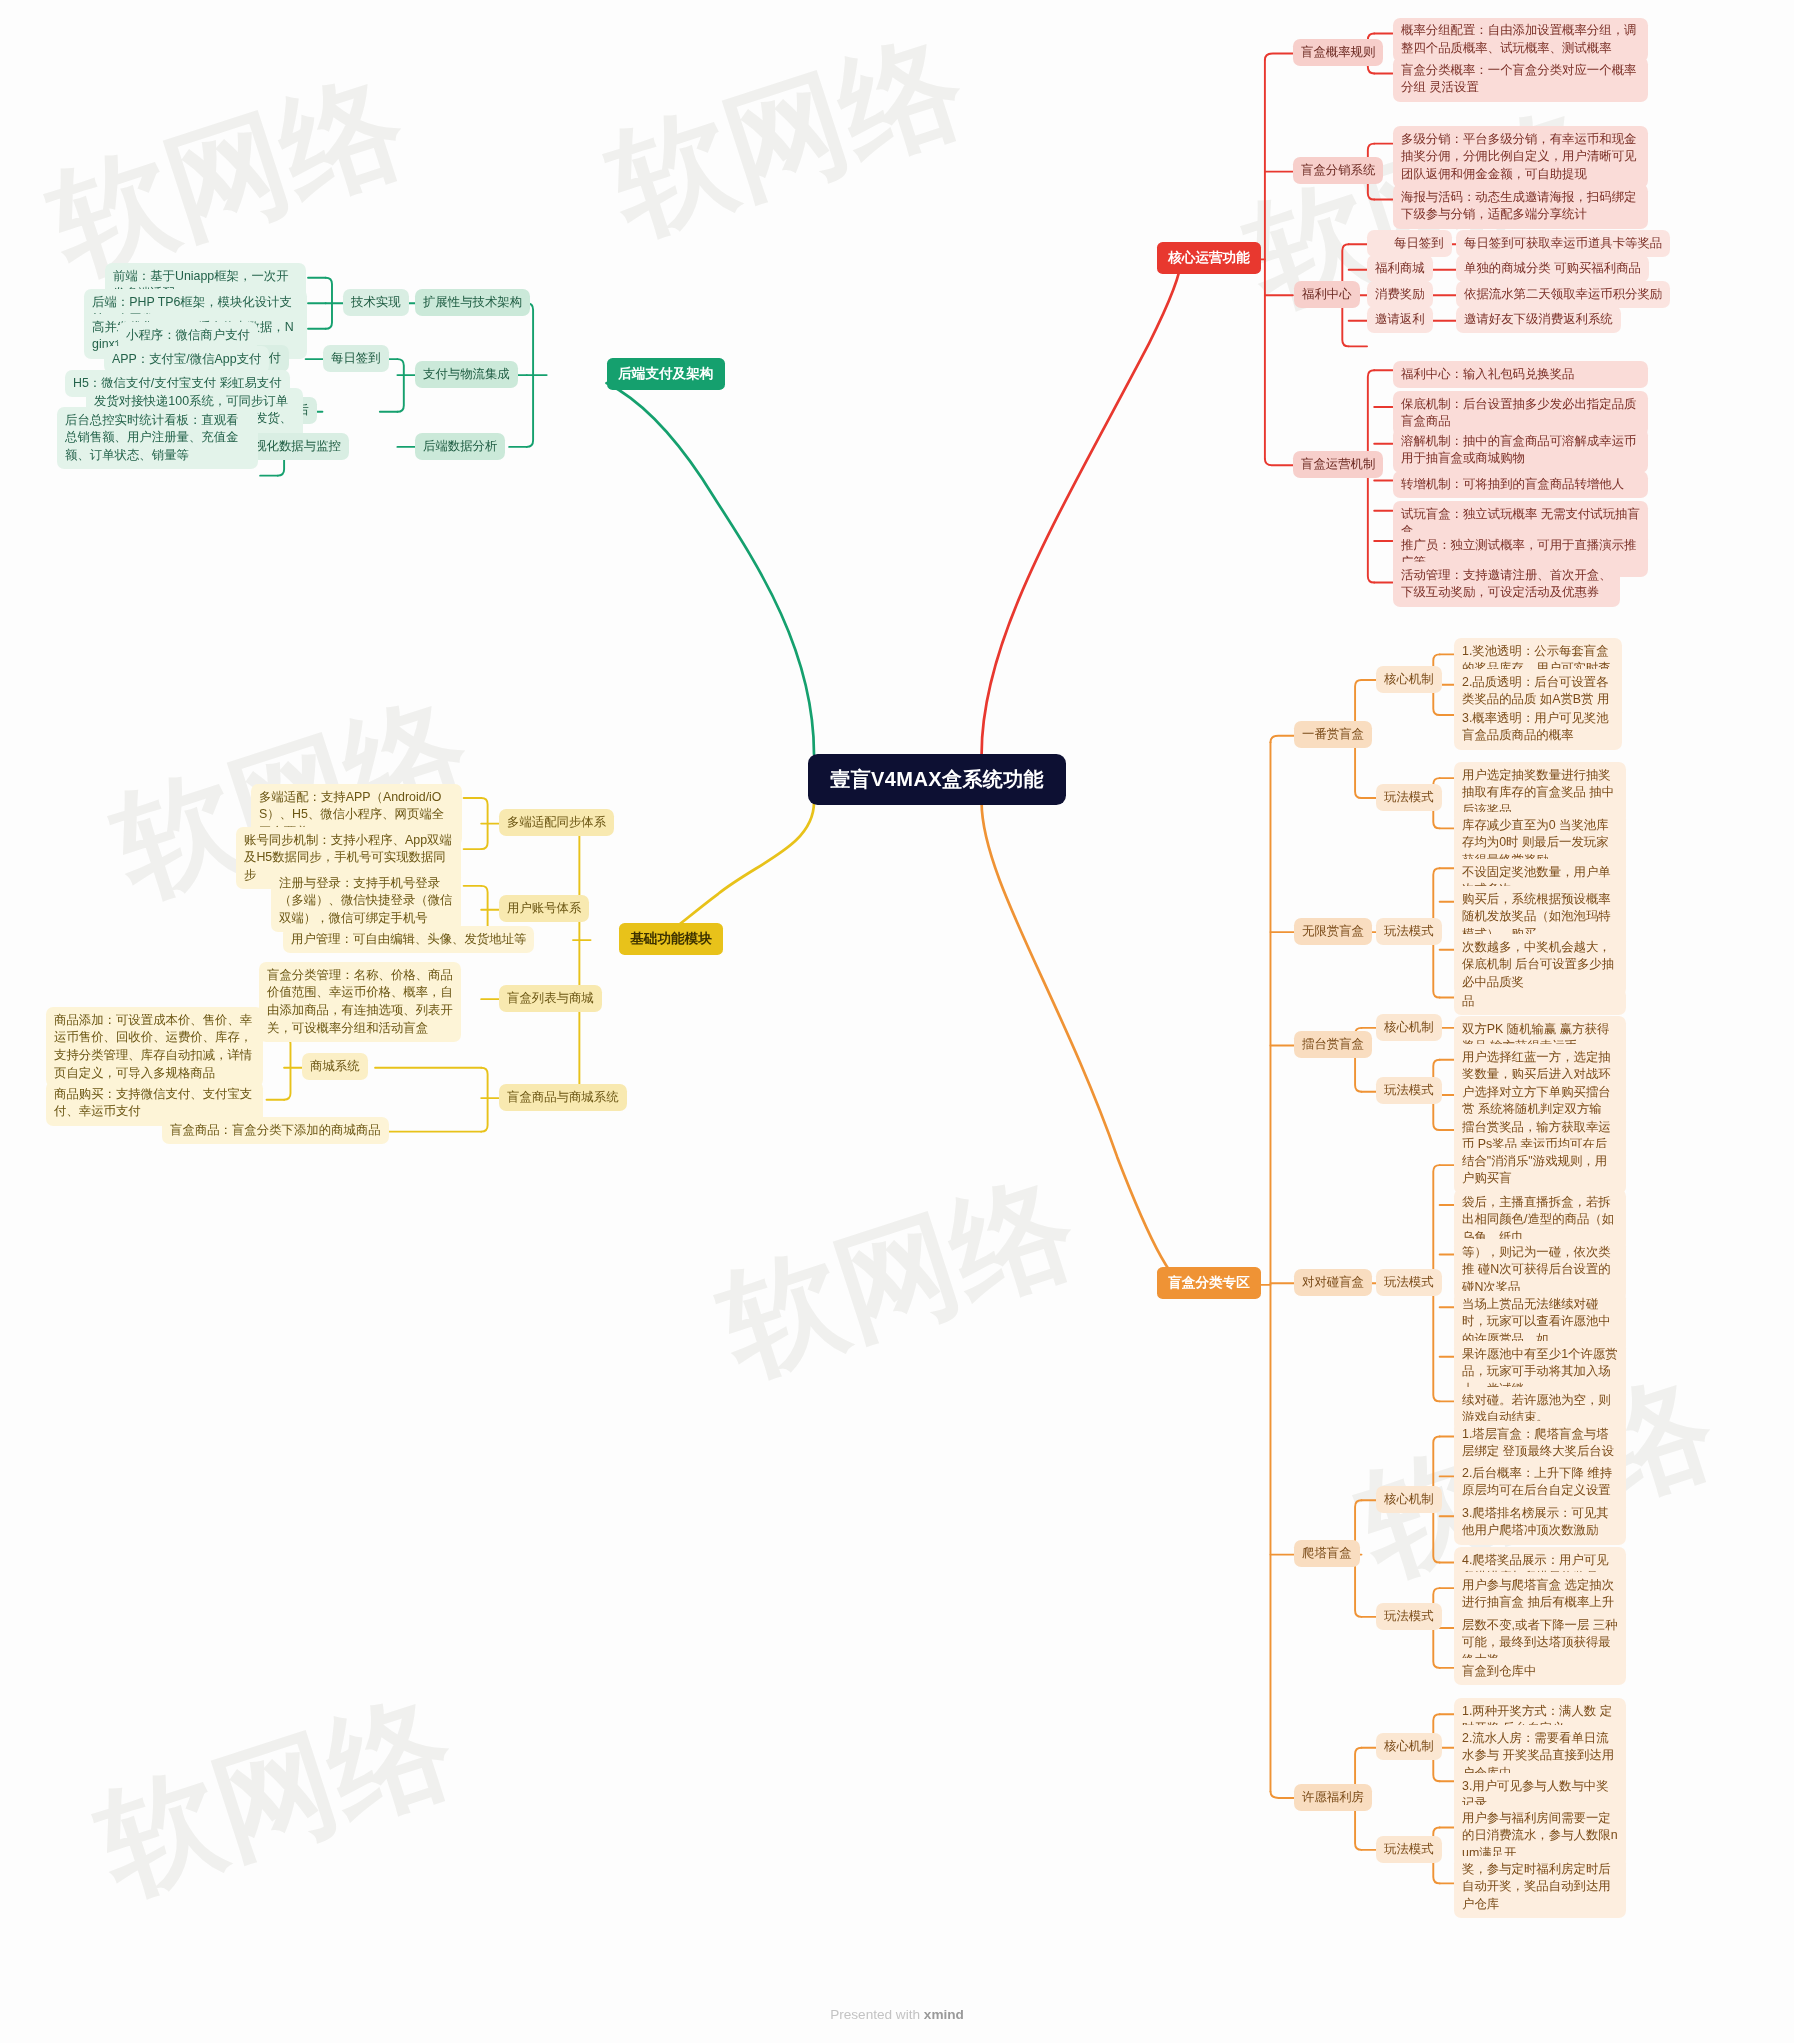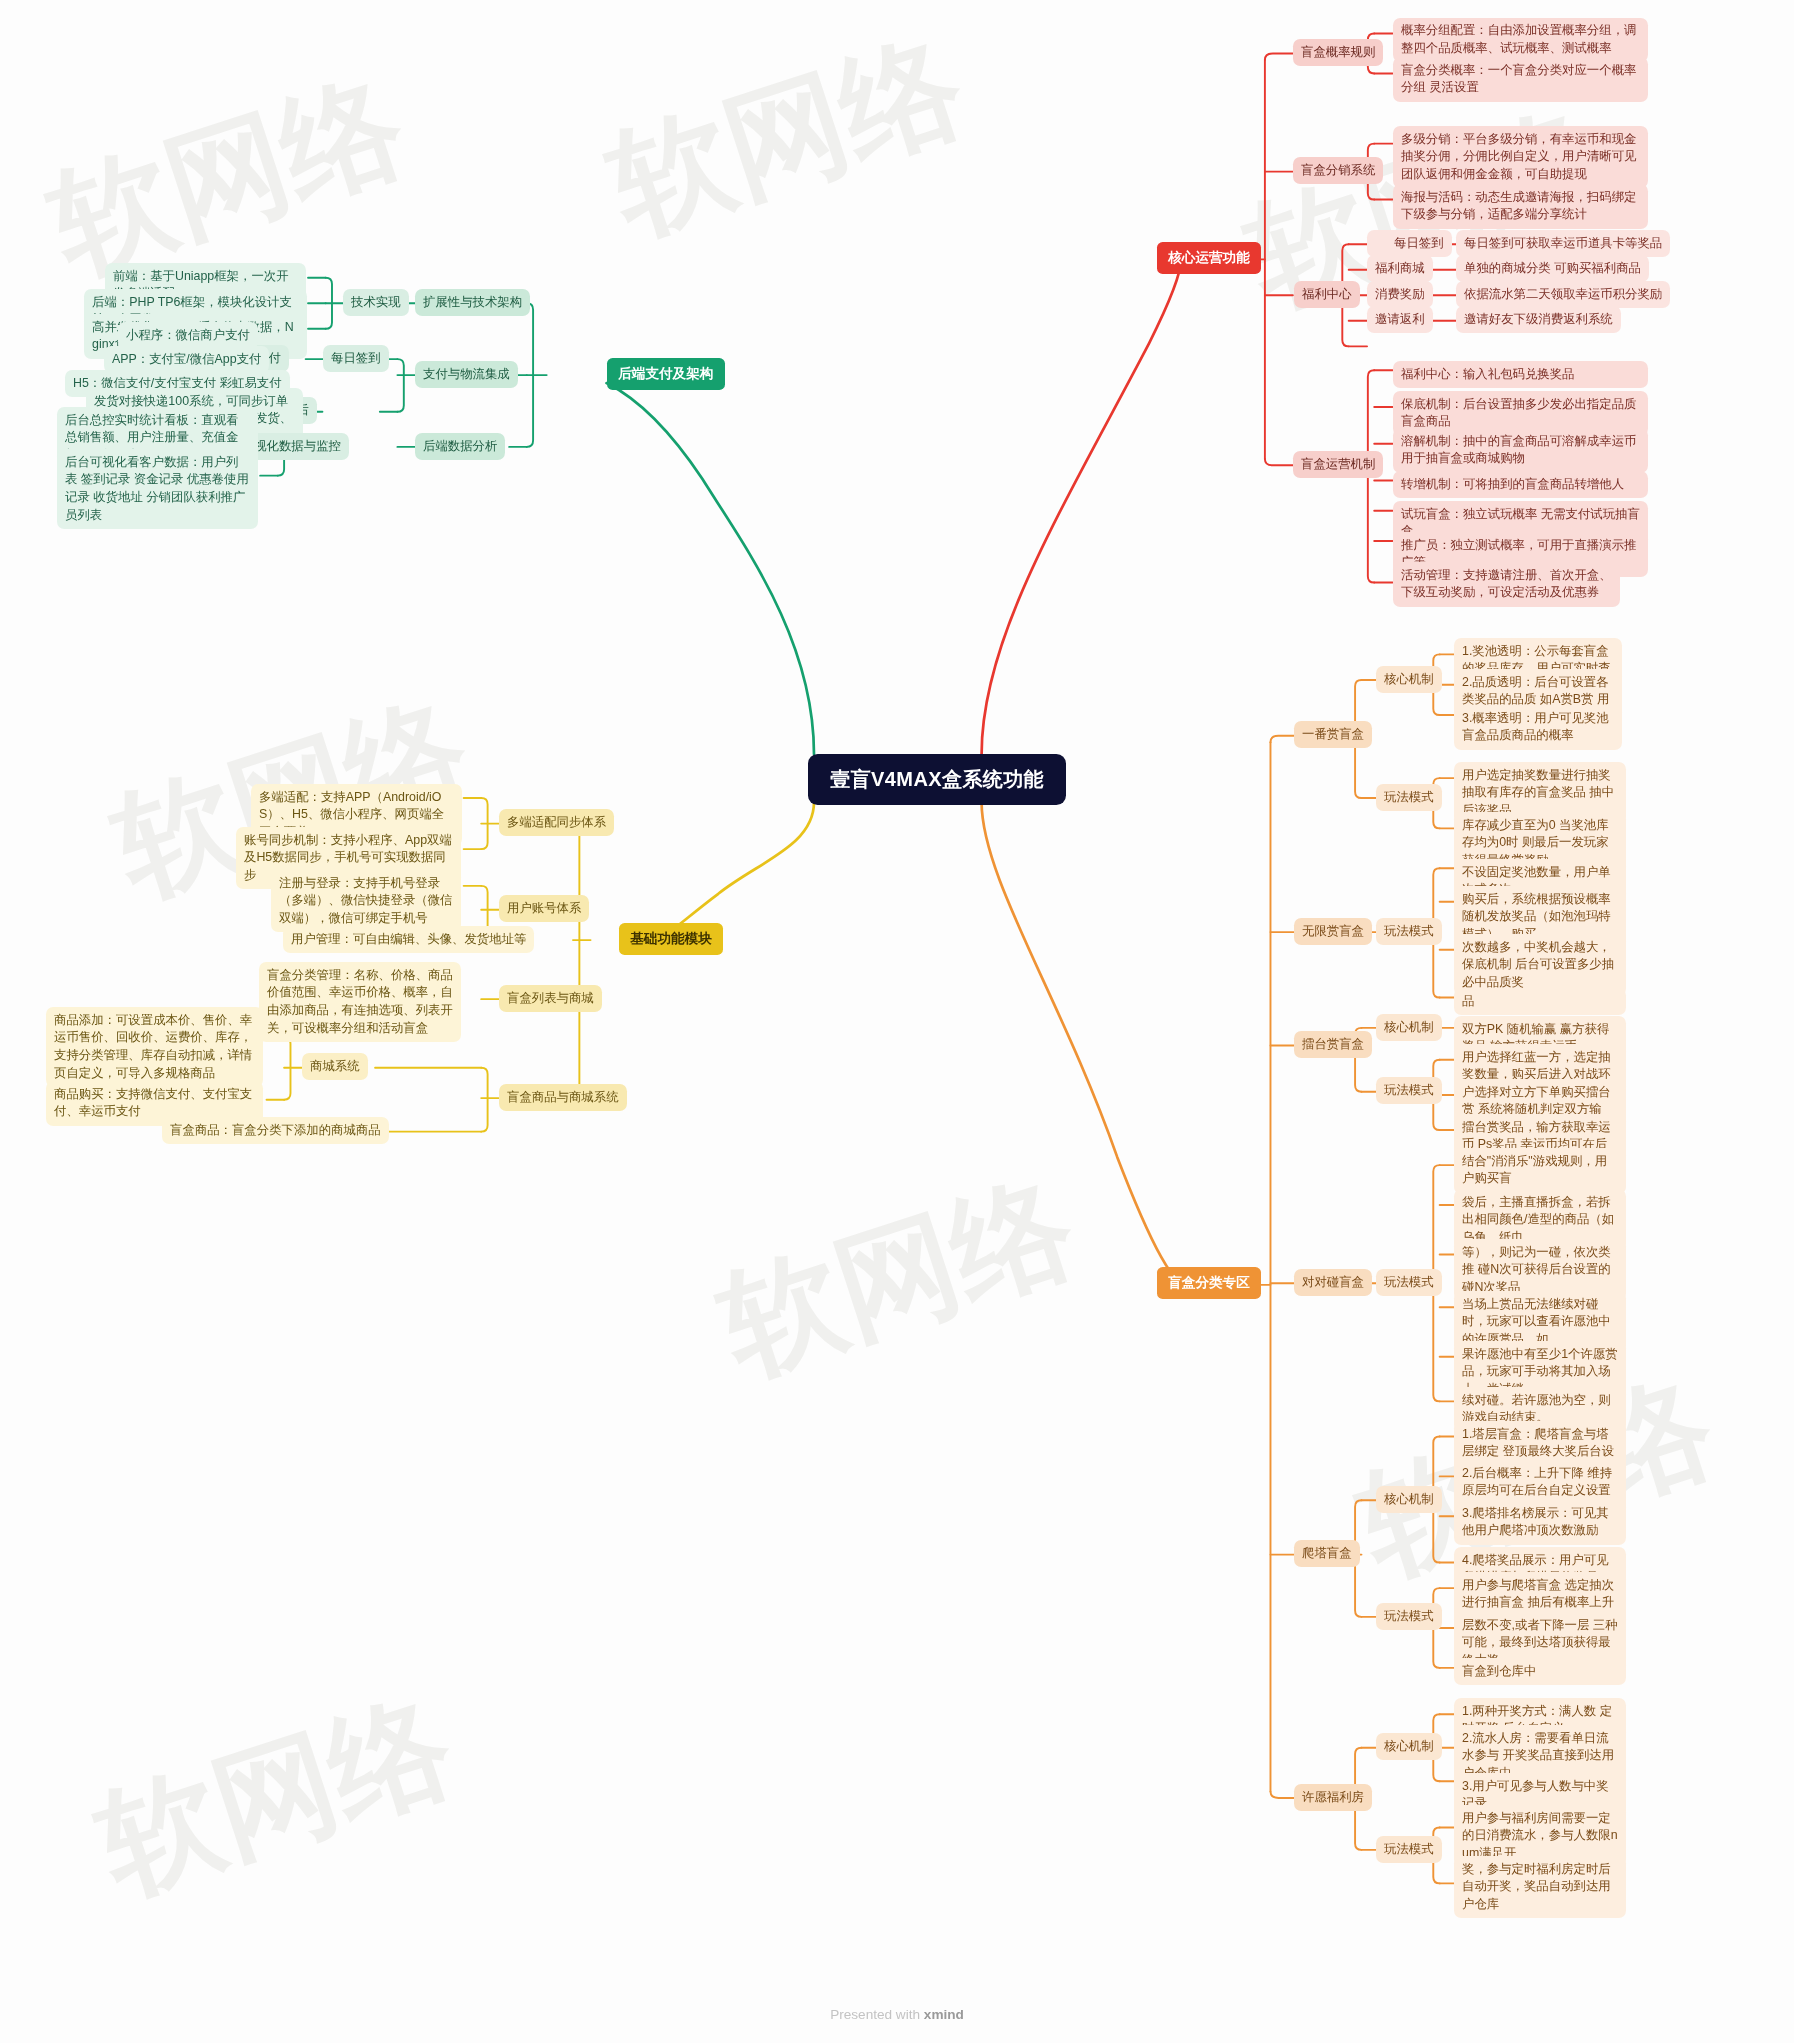--- a/index.html
+++ b/index.html
@@ -367,21 +367,20 @@
   <div class="node g2" style="left:239px; top:397px;">物流与售后</div>
 
   <div class="node g2" style="left:211px; top:345px;">多场景支付</div>
   <div class="node g3" style="left:118px; top:322px;">小程序：微信商户支付</div>
   <div class="node g3" style="left:104px; top:346px;">APP：支付宝/微信App支付</div>
   <div class="node g3" style="left:65px; top:370px;">H5：微信支付/支付宝支付 彩虹易支付</div>
   <div class="node g3" style="left:86px; top:388px; width:217px;">发货对接快递100系统，可同步订单状态，自由设定状态，可批量发货、导入导出</div>
 
   <div class="node g2" style="left:209px; top:433px;">后端可视化数据与监控</div>
   <div class="node g3" style="left:57px; top:407px; width:201px;">后台总控实时统计看板：直观看总销售额、用户注册量、充值金额、订单状态、销量等</div>
-  <div class="node g3" style="left:57px; top:449px; width:201px;">后台可视化看客户数据：用户列表 签到记录 资金记录 优惠卷使用记录 收货地址 分销团队获利推广员列表</div>
 
   <div class="node b-head b-yellow" style="left:619px; top:923px;">基础功能模块</div>
 
   <div class="node y1" style="left:499px; top:809px;">多端适配同步体系</div>
   <div class="node y1" style="left:499px; top:895px;">用户账号体系</div>
   <div class="node y1" style="left:499px; top:985px;">盲盒列表与商城</div>
   <div class="node y1" style="left:499px; top:1084px;">盲盒商品与商城系统</div>
 
   <div class="node y3" style="left:251px; top:784px; width:211px;">多端适配：支持APP（Android/iOS）、H5、微信小程序、网页端全平台覆盖</div>
   <div class="node y3" style="left:236px; top:827px; width:225px;">账号同步机制：支持小程序、App双端及H5数据同步，手机号可实现数据同步</div>

